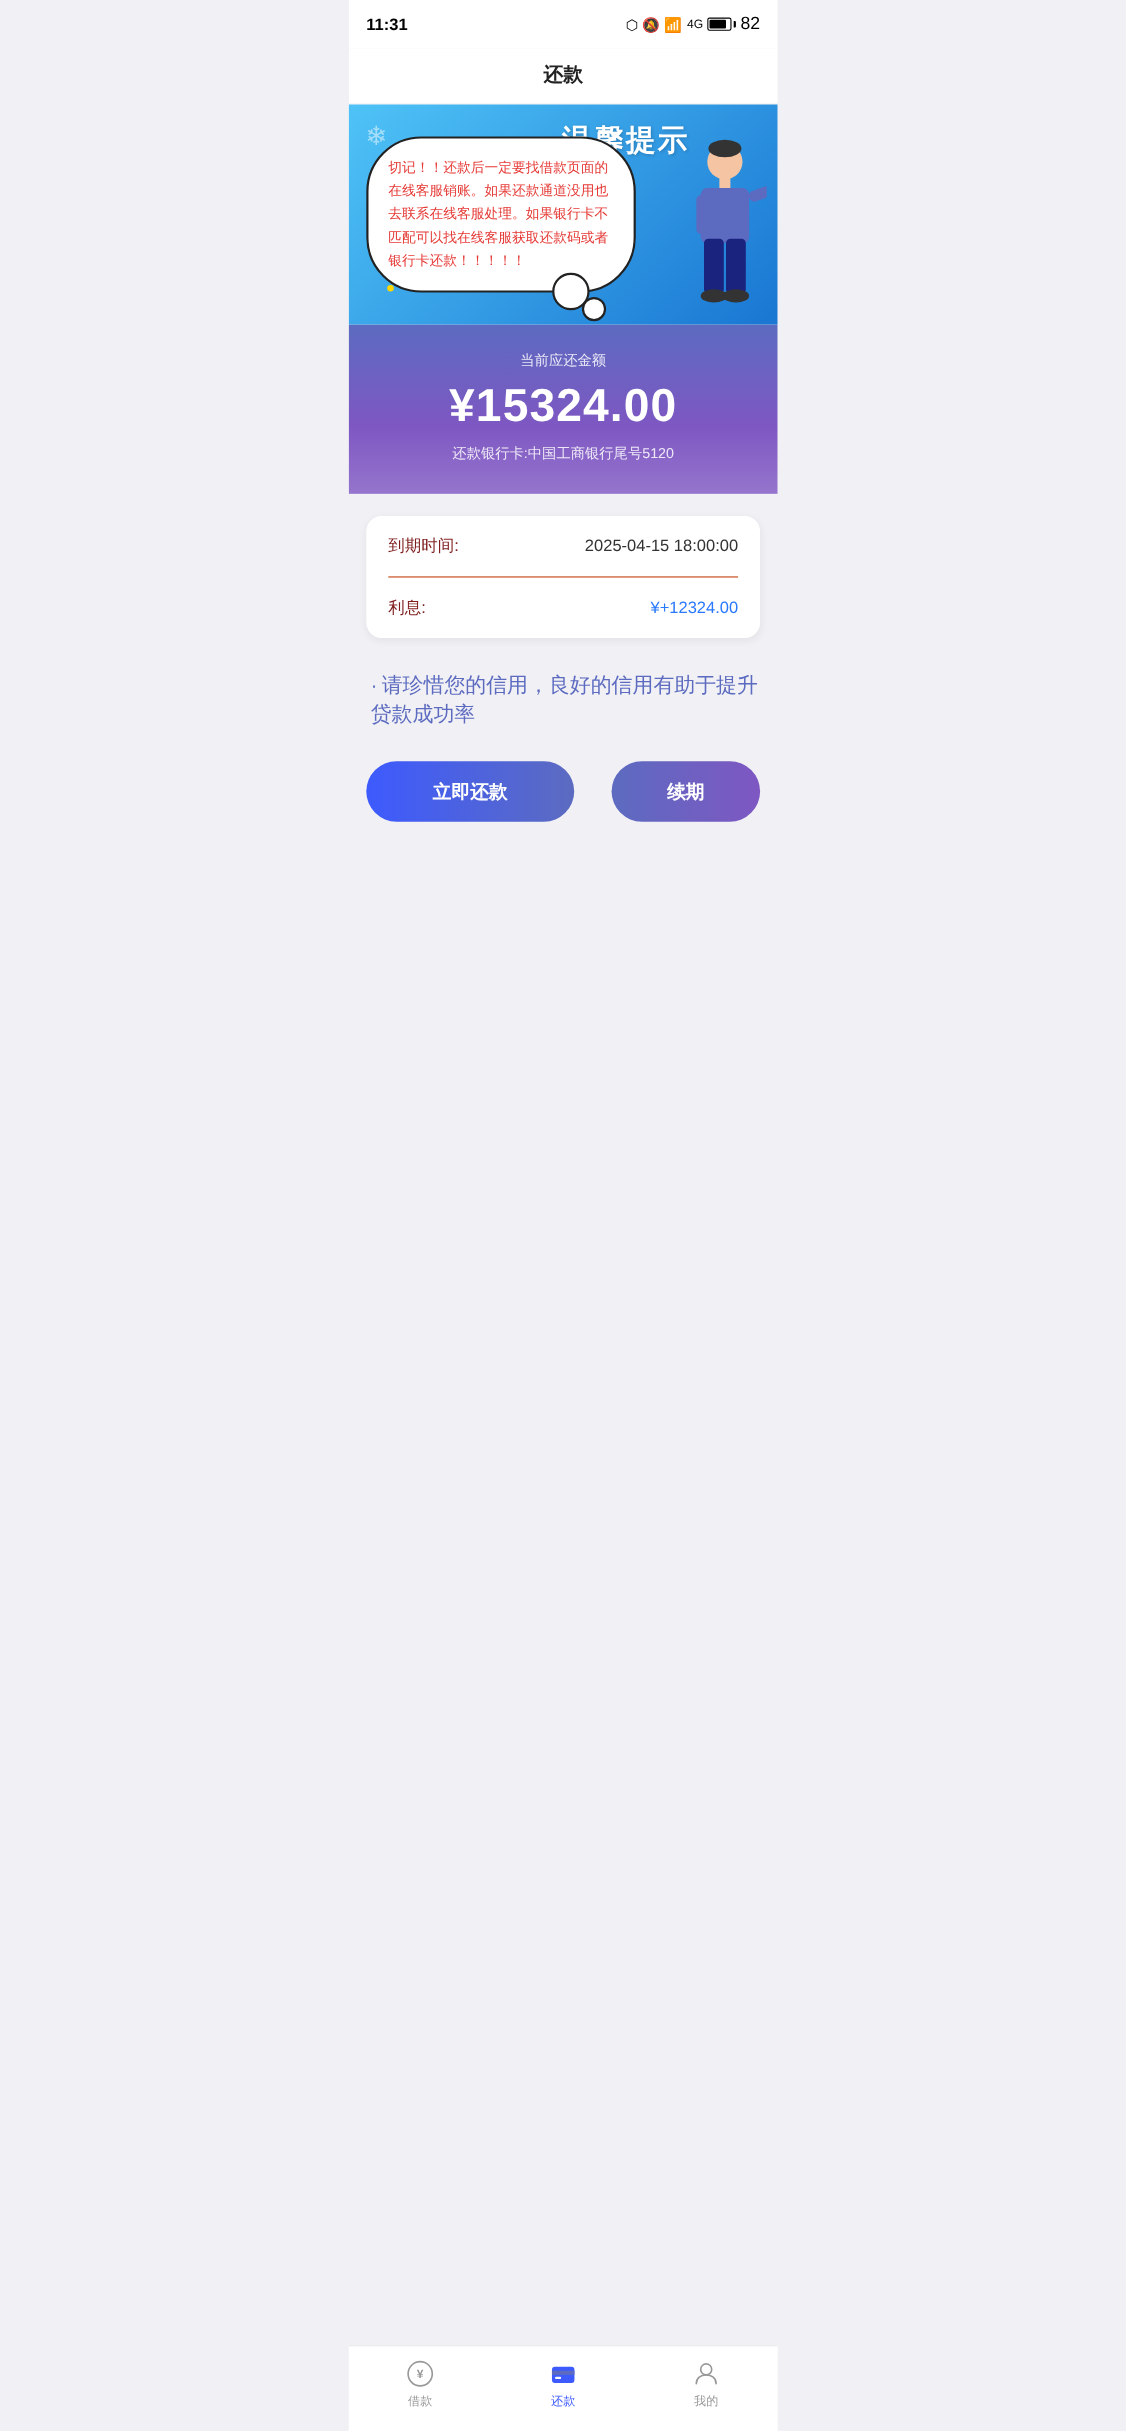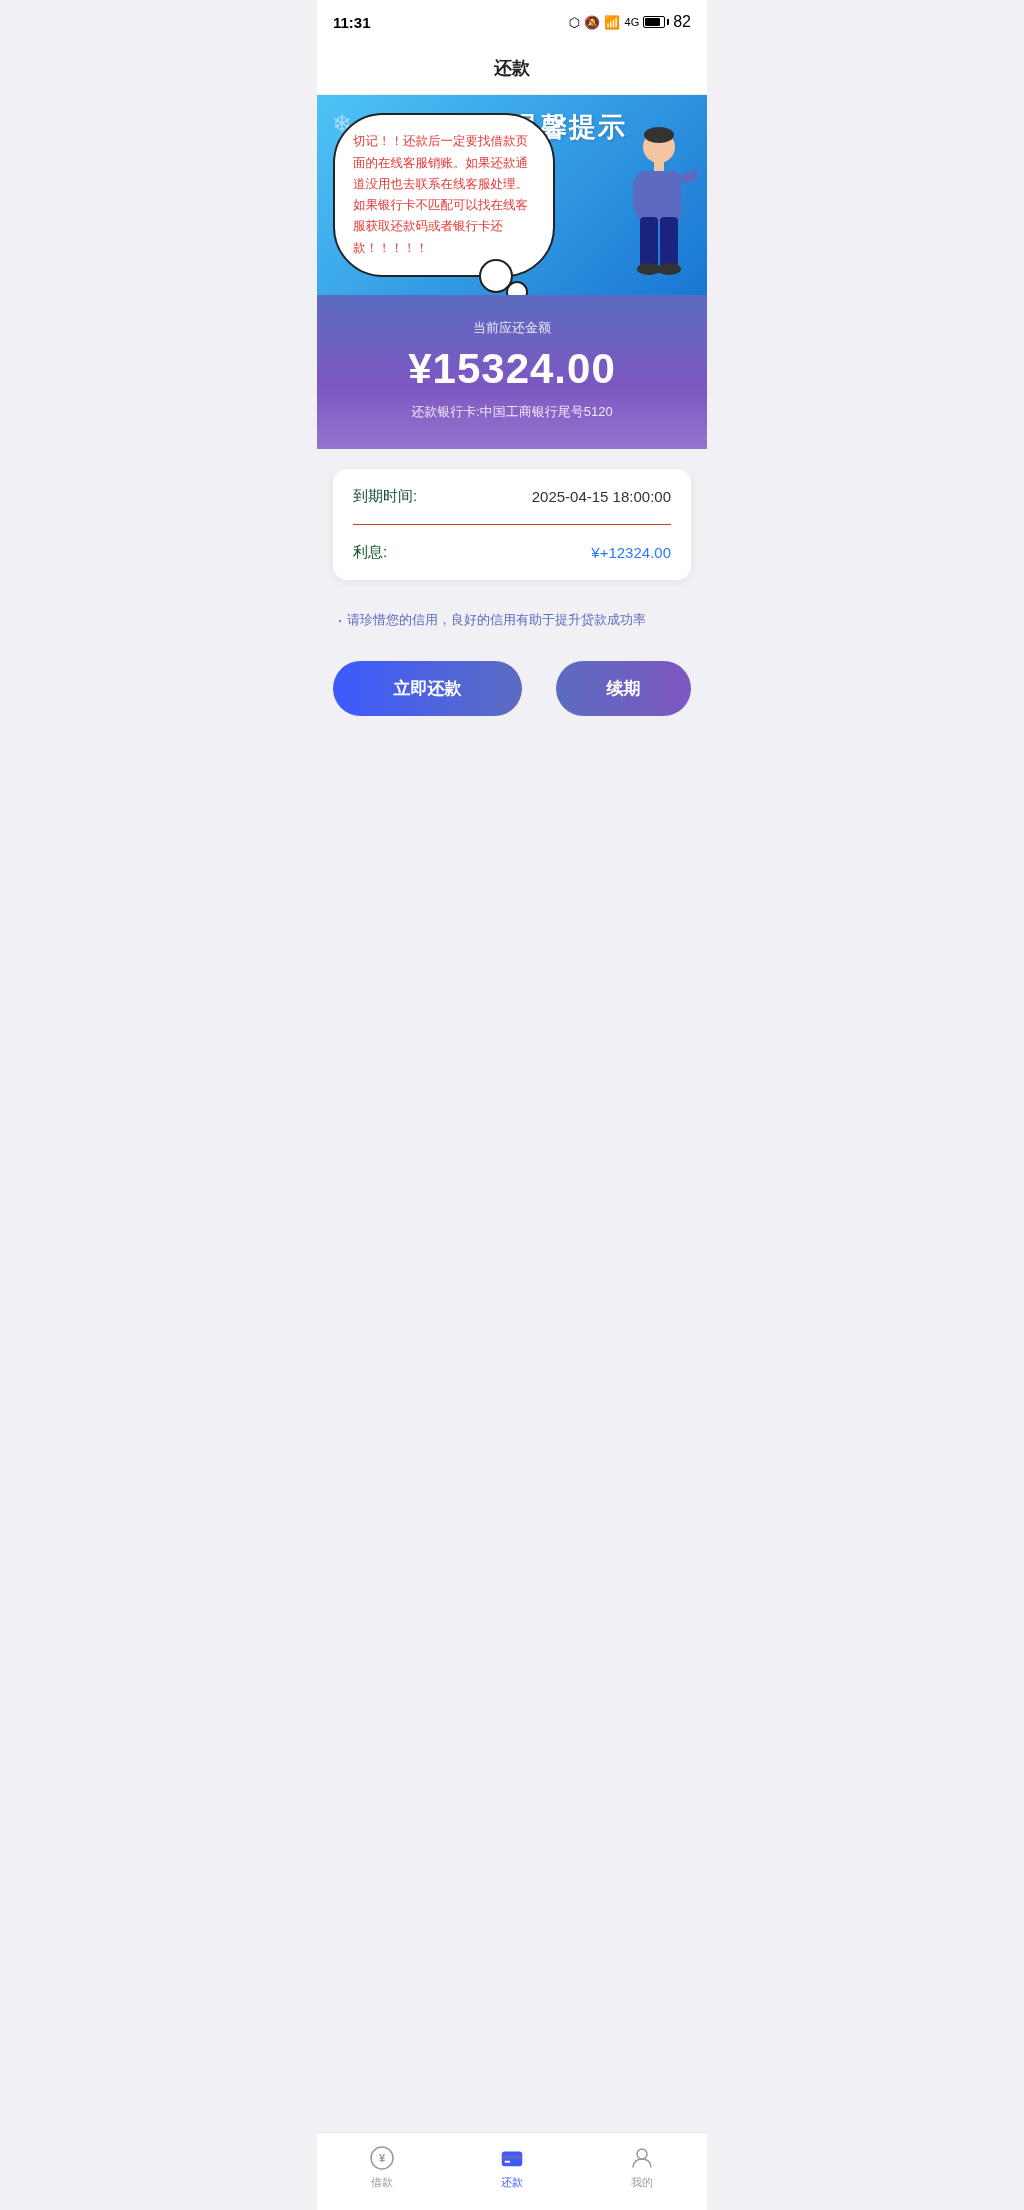--- a/index.html
+++ b/index.html
@@ -107,21 +107,21 @@
       letter-spacing: 2px;
     }
 
     
     .cloud-bubble {
       position: relative;
       background: #fff;
       border: 2.5px solid #222;
       border-radius: 50px;
       padding: 16px 18px;
-      width: 222px;
+      width: 245px;
       min-height: 130px;
       z-index: 2;
     }
     .cloud-bubble::before,
     .cloud-bubble::after {
       content: '';
       position: absolute;
       border-radius: 50%;
       background: #fff;
       border: 2.5px solid #222;
@@ -191,34 +191,34 @@
       display: flex;
       justify-content: space-between;
       align-items: center;
       padding: 18px 0;
     }
     .info-row + .info-row {
       border-top: 1px solid #c2410c;
     }
     .info-label {
       font-size: 15px;
-      color: #14532d;
+      color: #7f1d1d;
     }
     .info-value {
       font-size: 15px;
       color: #333;
     }
     .info-value.blue {
       color: #2979ff;
       font-weight: 500;
     }
 
     
     .credit-tip {
-      font-size: 13px;
+      font-size: 19px;
       color: #5c6bc0;
       margin-bottom: 30px;
       padding-left: 4px;
       margin-top: 30px;
     }
     .credit-tip::before {
       content: '·';
       margin-right: 4px;
       font-size: 18px;
       vertical-align: middle;

